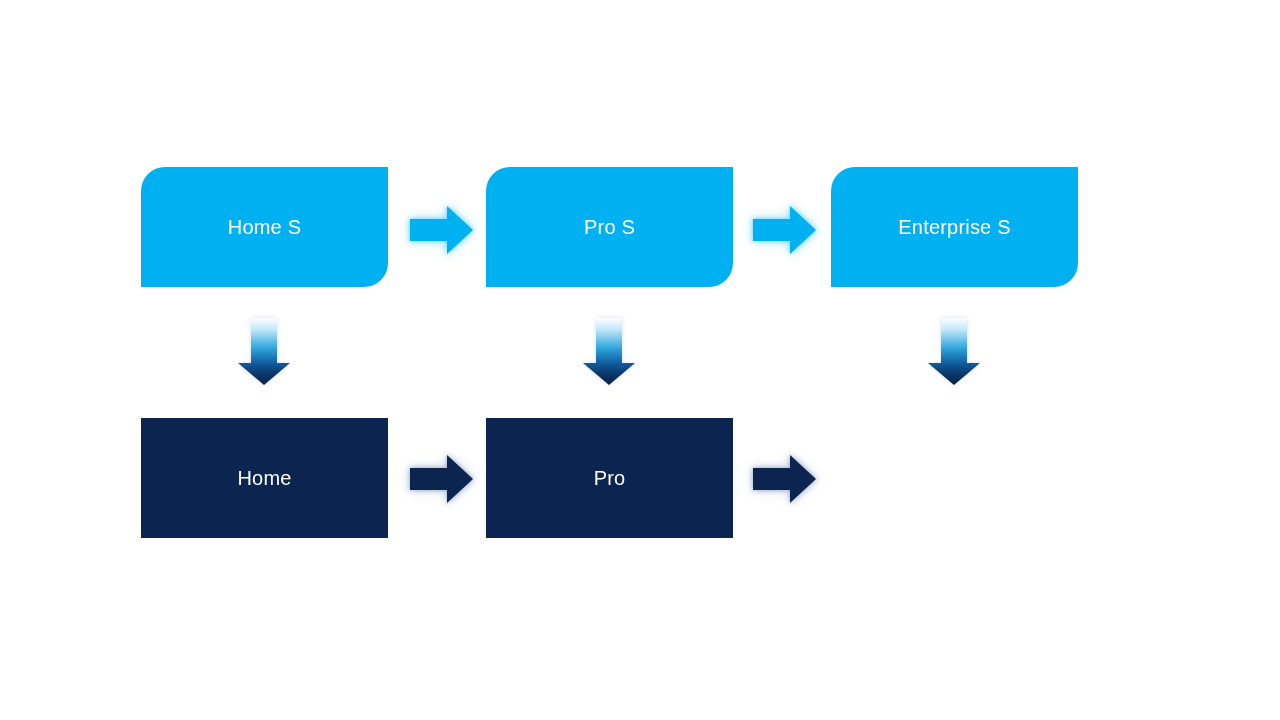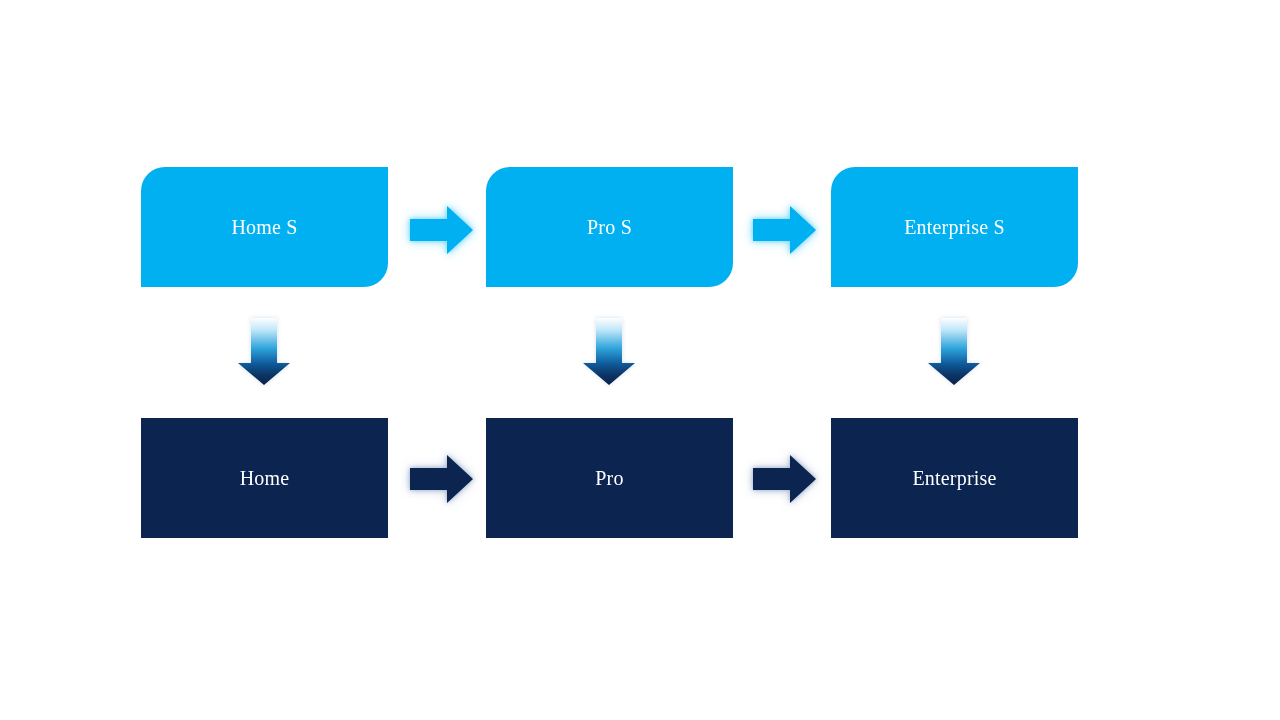--- a/index.html
+++ b/index.html
@@ -1,19 +1,19 @@
 <!DOCTYPE html>
 <html style="--background: #FFFFFF; --accent-light-blue: #00B0F0; --accent-dark-navy: #0B2450; --label-text: #FFFFFF;"><head>
 <meta charset="utf-8">
 <style>
   html,body{margin:0;padding:0;background:#fff;}
   .canvas{
     position:relative;width:1256px;height:720px;
     background:var(--background,#ffffff);
-    font-family:Liberation Serif, serif;
+    font-family:Liberation Sans, sans-serif;
     overflow:hidden;
   }
   .node{
     position:absolute;width:247px;height:120px;
     display:flex;align-items:center;justify-content:center;
     color:var(--label-text,#ffffff);font-size:20px;font-weight:400;
     letter-spacing:.2px;
   }
   .node.top{
     background:var(--accent-light-blue,#00B0F0);
@@ -112,23 +112,20 @@
       <polygon points="13,0 39,0 39,45 52,45 26,67 0,45 13,45" fill="url(#dg3)"></polygon>
     </svg>
   </div>
 
   <div class="node bottom row-bottom col2">
     <span>Pro</span>
   </div>
   <div class="node bottom row-bottom col1">
     <span>Home</span>
   </div>
-  <div class="node bottom row-bottom col3">
-    <span>Enterprise</span>
-  </div>
 
   <div class="harrow dark ha1 ha-bottom">
     <svg viewBox="0 0 64 50">
       <polygon points="0,14 37,14 37,1 63,25 37,49 37,36 0,36" style="fill:var(--accent-dark-navy,#0B2450)"></polygon>
     </svg>
   </div>
   <div class="harrow dark ha2 ha-bottom">
     <svg viewBox="0 0 64 50">
       <polygon points="0,14 37,14 37,1 63,25 37,49 37,36 0,36" style="fill:var(--accent-dark-navy,#0B2450)"></polygon>
     </svg>

